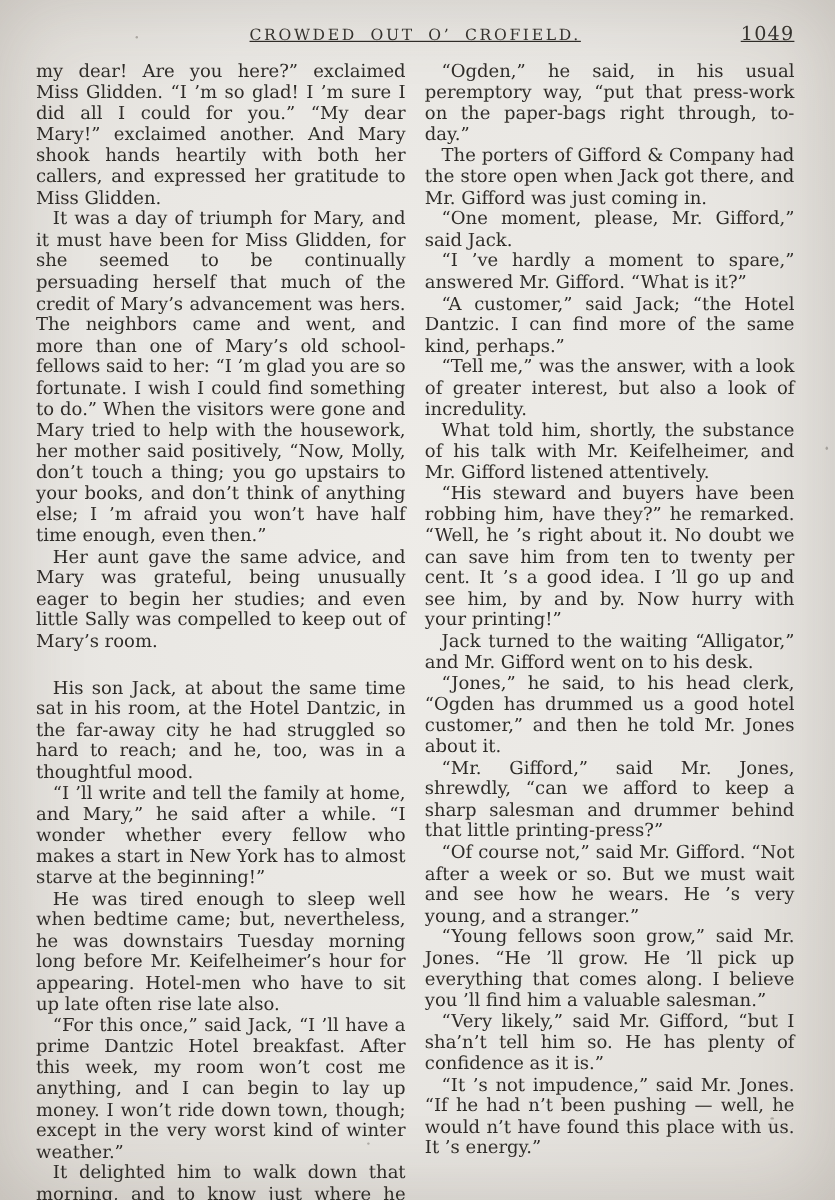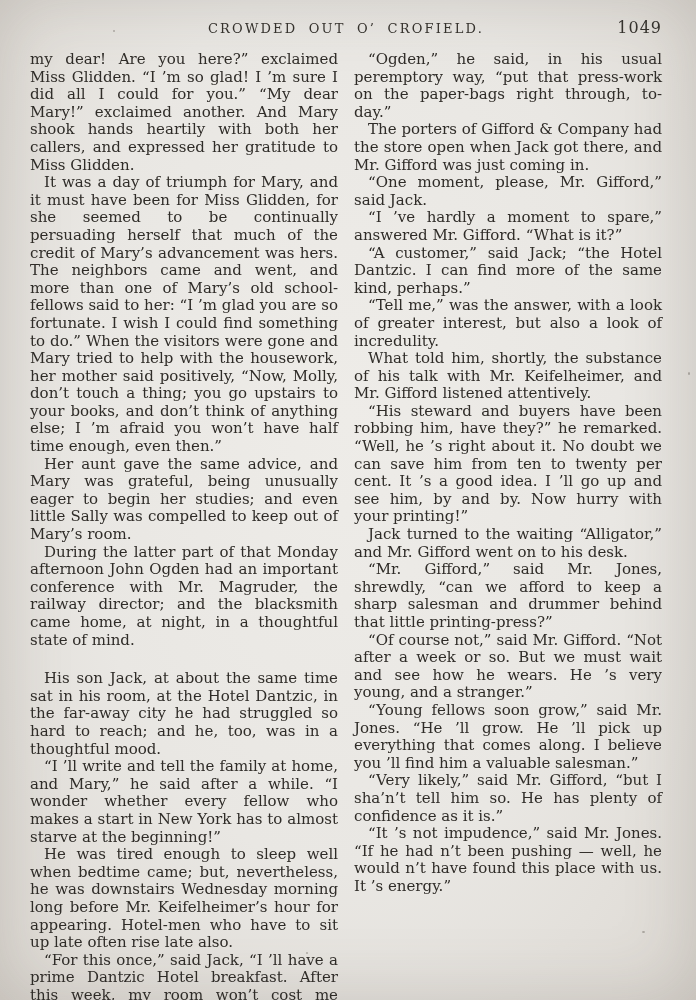--- a/index.html
+++ b/index.html
@@ -18,20 +18,21 @@
     font-family: "DejaVu Serif", "Liberation Serif", serif;
     color: #2f2c28;
     box-sizing: border-box;
     padding: 16px 34px 0 30px;
   }
   .running-head {
     display: grid;
     grid-template-columns: 70px 1fr 70px;
     align-items: baseline;
     margin: 2px 0 14px 0;
+    text-decoration: underline;
   }
   .head-title {
     grid-column: 2;
     text-align: center;
     font-size: 13px;
     letter-spacing: 2.2px;
     word-spacing: 5px;
     color: #35322d;
   }
   .head-pagenum {
@@ -82,37 +83,37 @@
   <div class="running-head">
     <div class="head-title">CROWDED OUT O’ CROFIELD.</div>
     <div class="head-pagenum">1049</div>
   </div>
 
   <div class="columns">
     <div class="col" id="col-left">
         <p class="para">my dear! Are you here?” exclaimed Miss Glidden. “I ’m so glad! I ’m sure I did all I could for you.” “My dear Mary!” exclaimed another. And Mary shook hands heartily with both her callers, and expressed her gratitude to Miss Glidden.</p>
         <p class="para indent">It was a day of triumph for Mary, and it must have been for Miss Glidden, for she seemed to be continually persuading herself that much of the credit of Mary’s advancement was hers. The neighbors came and went, and more than one of Mary’s old school-fellows said to her: “I ’m glad you are so fortunate. I wish I could find something to do.” When the visitors were gone and Mary tried to help with the housework, her mother said positively, “Now, Molly, don’t touch a thing; you go upstairs to your books, and don’t think of anything else; I ’m afraid you won’t have half time enough, even then.”</p>
         <p class="para indent">Her aunt gave the same advice, and Mary was grateful, being unusually eager to begin her studies; and even little Sally was compelled to keep out of Mary’s room.</p>
-        <p class="para indent">During the latter part of that Monday afternoon John Ogden had an important conference with Mr. Magruder, the railway director; and the blacksmith came home, at night, in a thoughtful state of mind.</p>
         <p class="para indent gap-before">His son Jack, at about the same time sat in his room, at the Hotel Dantzic, in the far-away city he had struggled so hard to reach; and he, too, was in a thoughtful mood.</p>
         <p class="para indent">“I ’ll write and tell the family at home, and Mary,” he said after a while. “I wonder whether every fellow who makes a start in New York has to almost starve at the beginning!”</p>
-        <p class="para indent">He was tired enough to sleep well when bedtime came; but, nevertheless, he was downstairs Wednesday morning long before Mr. Keifelheimer’s hour for appearing. Hotel-men who have to sit up late often rise late also.</p>
+        <p class="para indent">He was tired enough to sleep well when bedtime came; but, nevertheless, he was downstairs Tuesday morning long before Mr. Keifelheimer’s hour for appearing. Hotel-men who have to sit up late often rise late also.</p>
         <p class="para indent">“For this once,” said Jack, “I ’ll have a prime Dantzic Hotel breakfast. After this week, my room won’t cost me anything, and I can begin to lay up money. I won’t ride down town, though; except in the very worst kind of winter weather.”</p>
         <p class="para indent">It delighted him to walk down that morning, and to know just where he was going and what work he had before him.</p>
       </div>
     <div class="col" id="col-right">
         <p class="para indent">“Ogden,” he said, in his usual peremptory way, “put that press-work on the paper-bags right through, to-day.”</p>
         <p class="para indent">The porters of Gifford &amp; Company had the store open when Jack got there, and Mr. Gifford was just coming in.</p>
         <p class="para indent">“One moment, please, Mr. Gifford,” said Jack.</p>
         <p class="para indent">“I ’ve hardly a moment to spare,” answered Mr. Gifford. “What is it?”</p>
         <p class="para indent">“A customer,” said Jack; “the Hotel Dantzic. I can find more of the same kind, perhaps.”</p>
         <p class="para indent">“Tell me,” was the answer, with a look of greater interest, but also a look of incredulity.</p>
         <p class="para indent">What told him, shortly, the substance of his talk with Mr. Keifelheimer, and Mr. Gifford listened attentively.</p>
         <p class="para indent">“His steward and buyers have been robbing him, have they?” he remarked. “Well, he ’s right about it. No doubt we can save him from ten to twenty per cent. It ’s a good idea. I ’ll go up and see him, by and by. Now hurry with your printing!”</p>
         <p class="para indent">Jack turned to the waiting “Alligator,” and Mr. Gifford went on to his desk.</p>
+        <p class="para indent">“Jones,” he said, to his head clerk, “Ogden has drummed us a good hotel customer,” and then he told Mr. Jones about it.</p>
         <p class="para indent">“Mr. Gifford,” said Mr. Jones, shrewdly, “can we afford to keep a sharp salesman and drummer behind that little printing-press?”</p>
         <p class="para indent">“Of course not,” said Mr. Gifford. “Not after a week or so. But we must wait and see how he wears. He ’s very young, and a stranger.”</p>
         <p class="para indent">“Young fellows soon grow,” said Mr. Jones. “He ’ll grow. He ’ll pick up everything that comes along. I believe you ’ll find him a valuable salesman.”</p>
         <p class="para indent">“Very likely,” said Mr. Gifford, “but I sha’n’t tell him so. He has plenty of confidence as it is.”</p>
         <p class="para indent">“It ’s not impudence,” said Mr. Jones. “If he had n’t been pushing — well, he would n’t have found this place with us. It ’s energy.”</p>
       </div>
   </div>
 
 </div>
 

